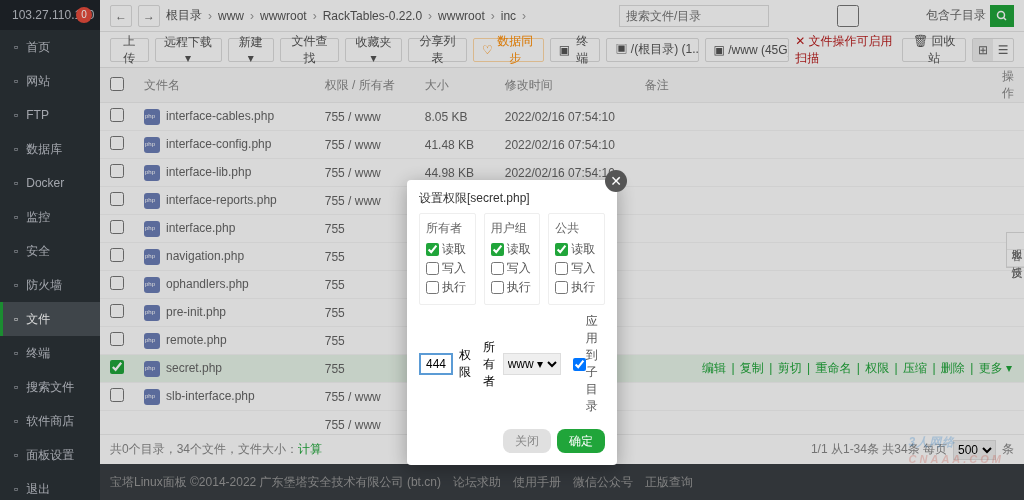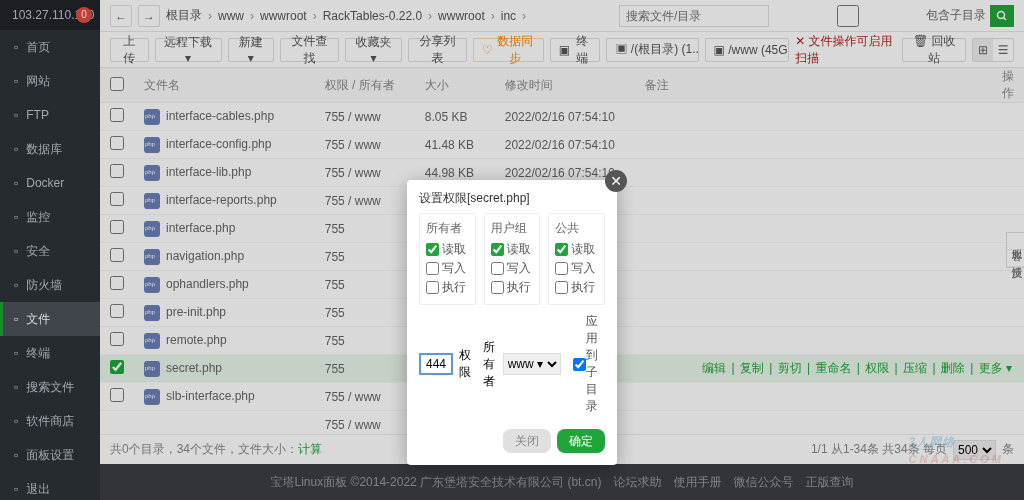--- a/index.html
+++ b/index.html
@@ -36,21 +36,21 @@
 .chk.checked{accent-color:#20a53a}
 .file-icon{width:16px;height:16px;display:inline-block;vertical-align:middle;margin-right:6px}
 .php-icon{background:#6c7eb7;border-radius:3px;position:relative}
 .php-icon::after{content:"php";color:#fff;font-size:6px;position:absolute;top:4px;left:1px}
 .row-actions{text-align:right;color:#20a53a}
 .row-actions span{cursor:pointer;padding:0 2px}
 .footer{height:30px;background:#fff;border-top:1px solid #eee;display:flex;align-items:center;padding:0 10px;color:#888}
 .footer .calc{color:#20a53a;cursor:pointer}
 .pager{margin-left:auto;display:flex;align-items:center;gap:6px}
 .pager select{height:20px;border:1px solid #ddd}
-.bottom-bar{height:36px;background:#3a3f44;color:#999;display:flex;align-items:center;padding:0 10px;justify-content:center;gap:12px}
+.bottom-bar{height:36px;background:#3a3f44;color:#999;display:flex;align-items:center;padding:0 10px;gap:12px}
 .bottom-bar span{cursor:pointer}
 .floating-tabs{position:absolute;right:0;top:50%;transform:translateY(-50%);background:#fff;border:1px solid #ddd;border-right:none;width:18px}
 .floating-tabs div{writing-mode:vertical-rl;padding:8px 2px;text-align:center;color:#666;border-bottom:1px solid #eee;cursor:pointer;font-size:11px}
 .overlay{position:absolute;inset:0;background:rgba(0,0,0,0.15);display:flex;align-items:flex-start;justify-content:center;padding-top:180px}
 .modal{width:210px;background:#fff;border-radius:4px;box-shadow:0 4px 20px rgba(0,0,0,0.3);position:relative}
 .modal-close{position:absolute;right:-10px;top:-10px;width:22px;height:22px;background:#555;color:#fff;border-radius:50%;display:flex;align-items:center;justify-content:center;cursor:pointer;font-size:14px}
 .modal-title{padding:10px 12px 6px;color:#333}
 .perm-cols{display:flex;padding:0 12px;gap:8px}
 .perm-col{flex:1;border:1px solid #eee;padding:6px;border-radius:2px}
 .perm-col-title{color:#666;margin-bottom:4px}

